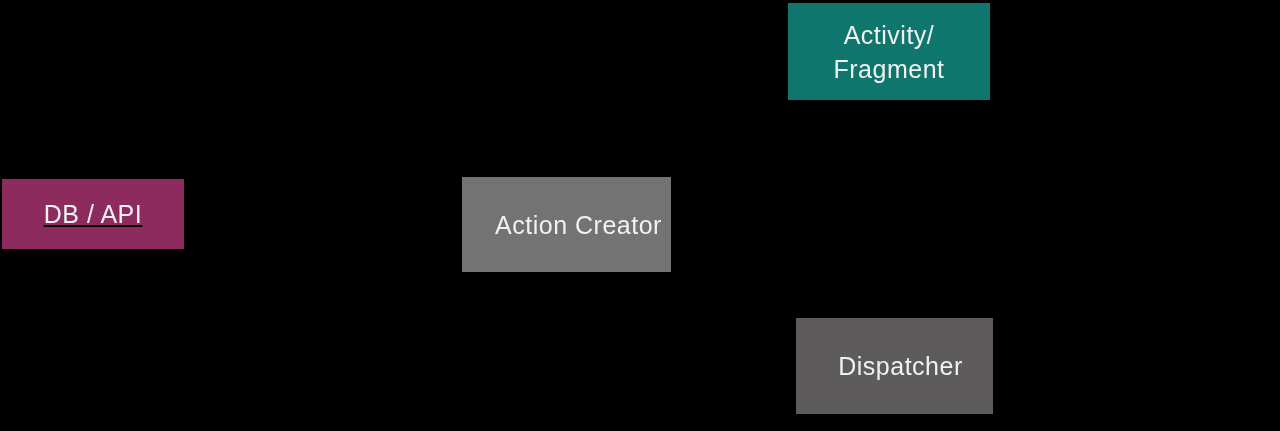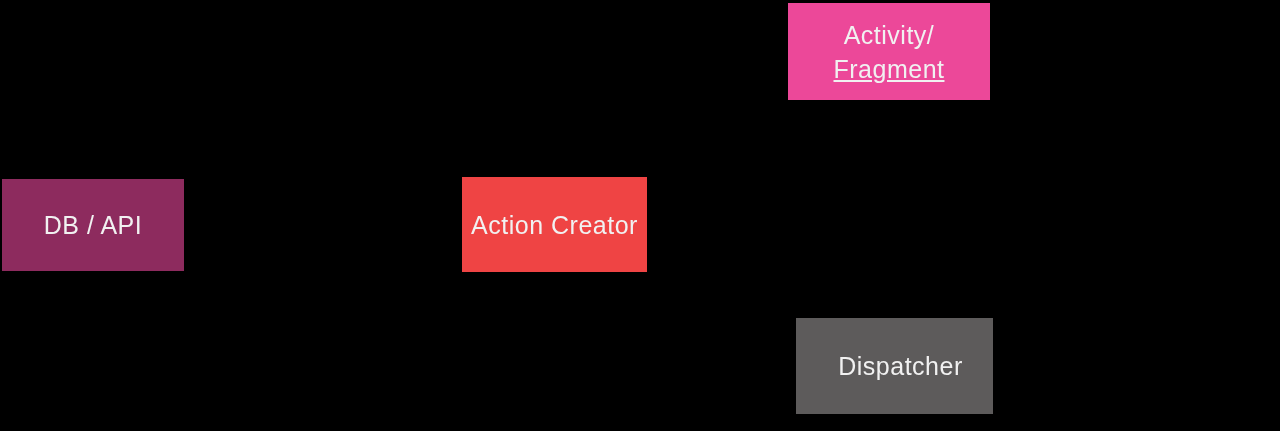--- a/index.html
+++ b/index.html
@@ -18,42 +18,42 @@
     position: absolute;
     display: flex;
     flex-direction: column;
     align-items: center;
     justify-content: center;
     text-align: center;
     font-size: 25px;
     letter-spacing: 0.5px;
     line-height: 34px;
   }
-  .node-db-api            { left: 2px;    top: 179px; width: 182px; height: 92px; }
+  .node-db-api            { left: 2px;    top: 179px; width: 182px; height: 70px; text-decoration: underline; }
   .node-action-creator    { left: 462px;  top: 177px; width: 185px; height: 95px; }
   .node-activity-fragment { left: 788px;  top: 3px;   width: 202px; height: 97px; }
   .node-dispatcher        { left: 796px;  top: 318px; width: 185px; height: 96px; }
   .node-store             { left: 1095px; top: 173px; width: 182px; height: 95px; }
   .node-label { display: block; }
 </style>
 </head>
 <body>
 
 <div class="canvas" style="background-color: rgb(0, 0, 0);">
 
-  <div class="node node-activity-fragment" style="background-color: #ec4899; text-align: center;">
+  <div class="node node-activity-fragment" style="background-color: #0f766e; text-align: center;">
     <span class="node-label" style="color: rgb(241, 241, 241);">Activity/</span>
-    <span class="node-label" style="color: rgb(241, 241, 241); text-decoration: underline;">Fragment</span>
+    <span class="node-label" style="color: rgb(241, 241, 241);">Fragment</span>
   </div>
 
   <div class="node node-db-api" style="background-color: rgb(141, 43, 94);">
     <span class="node-label" style="color: rgb(241, 241, 241);">DB / API</span>
   </div>
 
-  <div class="node node-action-creator" style="background-color: #ef4444;">
+  <div class="node node-action-creator" style="background-color: #737373; padding-left: 24px;">
     <span class="node-label" style="color: rgb(241, 241, 241);">Action Creator</span>
   </div>
 
   <div class="node node-dispatcher" style="background-color: rgb(93, 91, 91); padding-left: 12px;">
     <span class="node-label" style="color: rgb(241, 241, 241);">Dispatcher</span>
   </div>
 
 
 </div>
 

